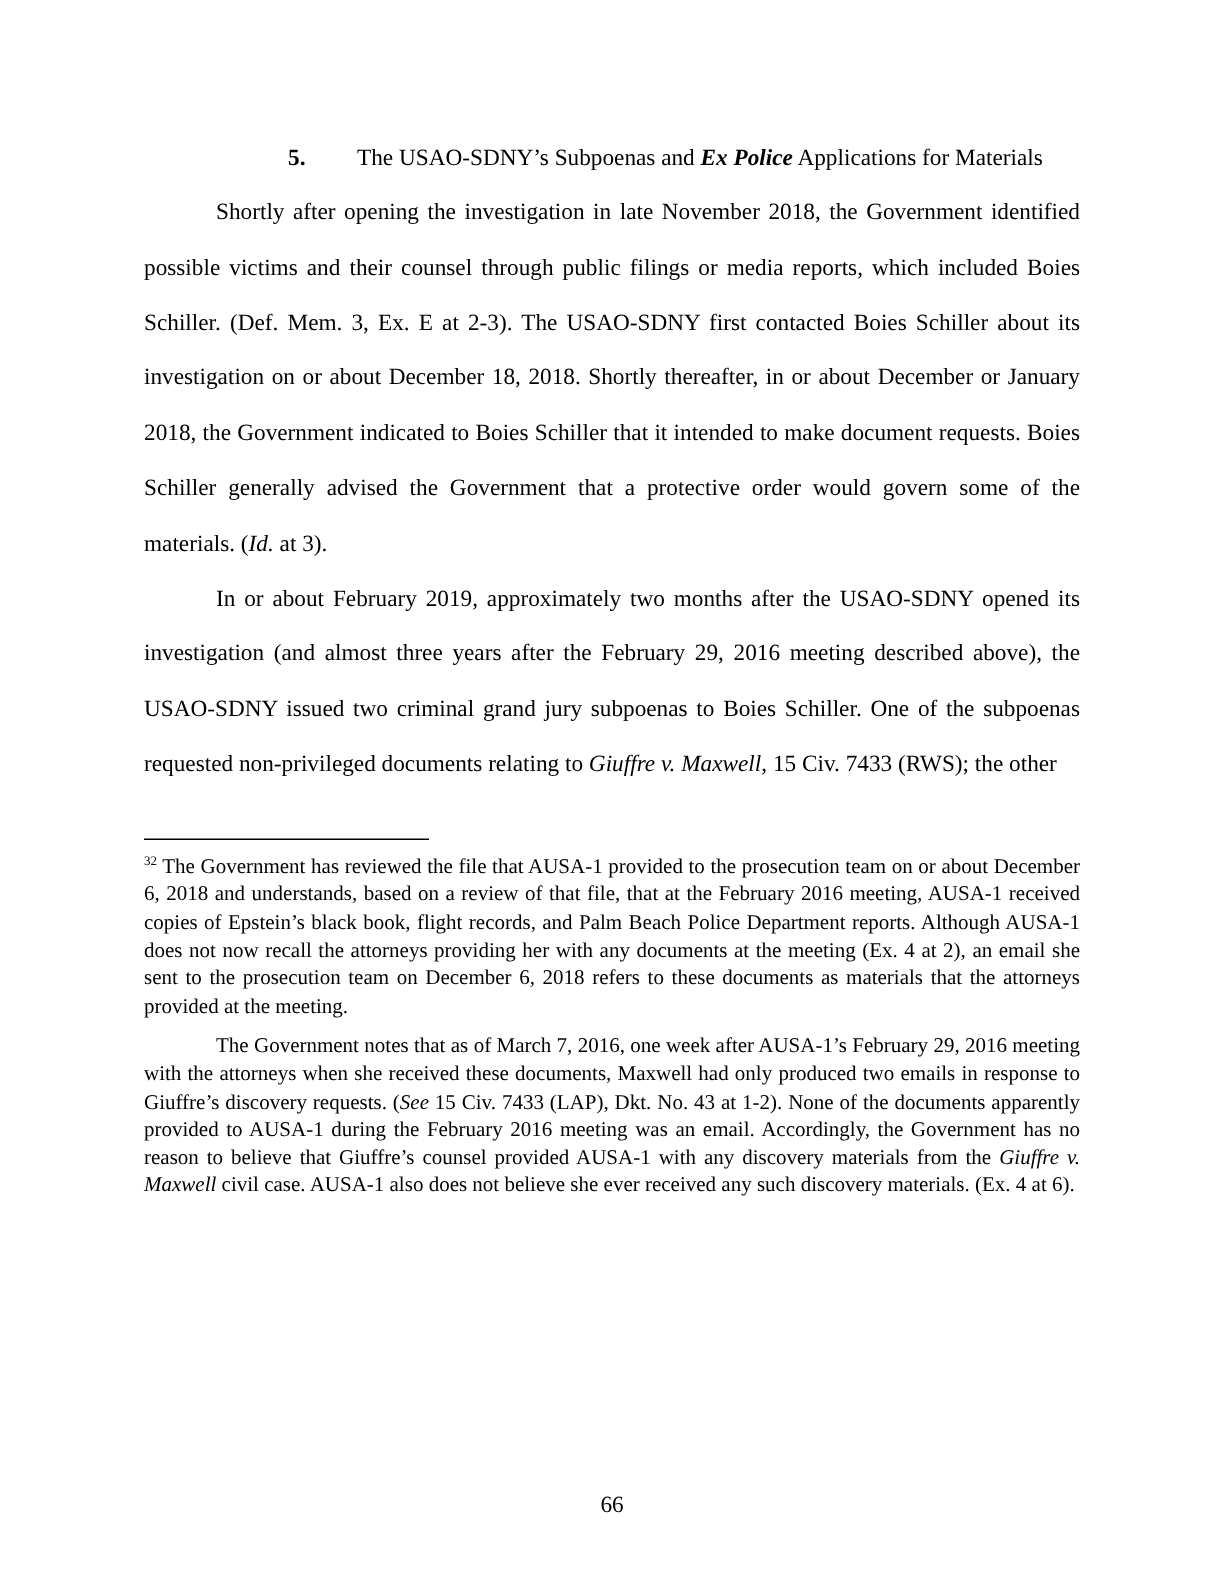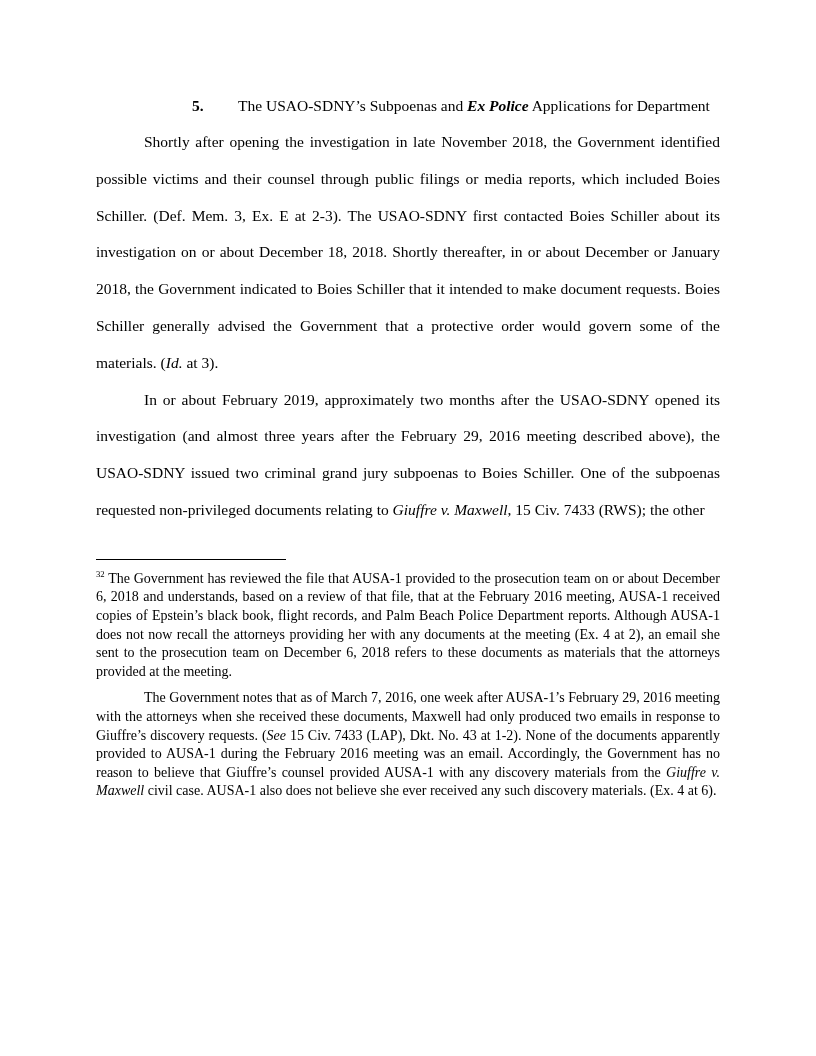--- a/index.html
+++ b/index.html
@@ -68,29 +68,30 @@
 </style>
 </head>
 <body>
 
 <div class="page">
   <div class="content">
 
 
     <div class="heading">
       <span class="heading-num">5.</span>
-      <span class="heading-text"><span class="run-bold">The USAO-SDNY’s Subpoenas and </span><span class="run-bolditalic">Ex Police</span><span class="run-bold"> Applications for Department</span></span>
+      <span class="heading-text"><span class="run-bold">The USAO-SDNY’s Subpoenas and </span><span class="run-bolditalic">Ex Police</span><span class="run-bold"> Applications for Materials</span></span>
     </div>
 
     <p class="body-para"><span>Shortly after opening the investigation in late November 2018, the Government identified possible victims and their counsel through public filings or media reports, which included Boies Schiller.  (Def. Mem. 3, Ex. E at 2-3).  The USAO-SDNY first contacted Boies Schiller about its investigation on or about December 18, 2018.  Shortly thereafter, in or about December or January 2018, the Government indicated to Boies Schiller that it intended to make document requests.  Boies Schiller generally advised the Government that a protective order would govern some of the materials.  (</span><span class="run-italic">Id.</span><span> at 3).</span></p>
 
     <p class="body-para"><span>In or about February 2019, approximately two months after the USAO-SDNY opened its investigation (and almost three years after the February 29, 2016 meeting described above), the USAO-SDNY issued two criminal grand jury subpoenas to Boies Schiller.  One of the subpoenas requested non-privileged documents relating to </span><span class="run-italic">Giuffre v. Maxwell</span><span>, 15 Civ. 7433 (RWS); the other</span></p>
 
     <div class="footnote-sep"></div>
 
     <div class="footnotes">
       <p class="footnote-para"><sup>32</sup><span> The Government has reviewed the file that AUSA-1 provided to the prosecution team on or about December 6, 2018 and understands, based on a review of that file, that at the February 2016 meeting, AUSA-1 received copies of Epstein’s black book, flight records, and Palm Beach Police Department reports.  Although AUSA-1 does not now recall the attorneys providing her with any documents at the meeting (Ex. 4 at 2), an email she sent to the prosecution team on December 6, 2018 refers to these documents as materials that the attorneys provided at the meeting.</span></p>
       <p class="footnote-para indent"><span>The Government notes that as of March 7, 2016, one week after AUSA-1’s February 29, 2016 meeting with the attorneys when she received these documents, Maxwell had only produced two emails in response to Giuffre’s discovery requests.  (</span><span class="run-italic">See</span><span> 15 Civ. 7433 (LAP), Dkt. No. 43 at 1-2).  None of the documents apparently provided to AUSA-1 during the February 2016 meeting was an email.  Accordingly, the Government has no reason to believe that Giuffre’s counsel provided AUSA-1 with any discovery materials from the </span><span class="run-italic">Giuffre v. Maxwell</span><span> civil case.  AUSA-1 also does not believe she ever received any such discovery materials.  (Ex. 4 at 6).</span></p>
     </div>
 
   </div>
 
+  <div class="page-number">66</div>
 </div>
 
 </body></html>

